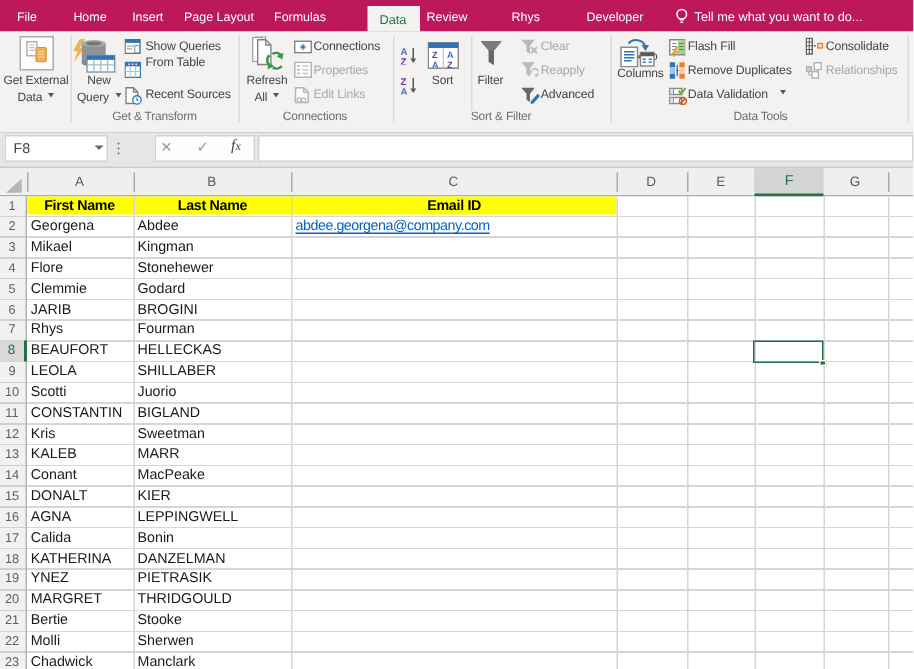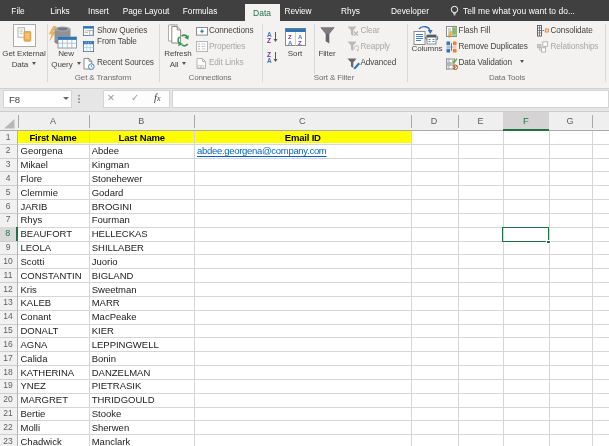--- a/index.html
+++ b/index.html
@@ -1,18 +1,18 @@
 <!DOCTYPE html>
 <html><head><meta charset="utf-8"><style>
 *{margin:0;padding:0;box-sizing:border-box;}
 html,body{width:609px;height:446px;overflow:hidden;}
 body{font-family:"Liberation Sans",sans-serif;position:relative;background:#fff;-webkit-font-smoothing:antialiased;}
 .abs{position:absolute;}
 
-#tabbar{left:0;top:0;width:609px;height:21px;background:#404040;}
+#tabbar{left:0;top:0;width:609px;height:21px;background:#be185d;}
 .tab{position:absolute;top:0;height:21px;color:#fff;font-size:8.3px;line-height:22px;text-align:center;}
 #tabsel{position:absolute;left:244.5px;top:4px;width:35px;height:17px;background:#f3f2f0;color:#217346;font-size:8.5px;line-height:18px;text-align:center;}
 
 #ribbon{left:0;top:21px;width:609px;height:68px;background:#f3f2f0;border-bottom:1px solid #d2d0ce;}
 .rsep{position:absolute;top:3px;width:1px;height:58px;background:#dbd9d7;}
 .glabel{position:absolute;top:52px;font-size:8px;letter-spacing:-0.15px;color:#6e6e6e;text-align:center;}
 .bigtxt{position:absolute;font-size:8px;letter-spacing:-0.1px;color:#444;text-align:center;line-height:10.5px;}
 .smalltxt{position:absolute;font-size:8.2px;letter-spacing:-0.1px;color:#444;line-height:12px;}
 .gray{color:#a9a7a5;}
 .caret{display:inline-block;width:0;height:0;border-left:2.7px solid transparent;border-right:2.7px solid transparent;border-top:3px solid #555;vertical-align:2px;margin-left:2px;}
@@ -35,21 +35,21 @@
 #email{position:absolute;left:197px;top:144.33px;height:13.83px;font-size:9.5px;letter-spacing:-0.3px;color:#0563c1;text-decoration:underline;text-decoration-skip-ink:none;text-underline-offset:1.5px;line-height:14.2px;}
 #r8num{left:0;top:227.31px;width:17.5px;height:13.83px;background:#d9d9d9;border-right:2px solid #217346;color:#217346;font-size:9px;line-height:13.8px;text-align:center;}
 #fhead{left:503px;top:112px;width:46px;height:18.5px;background:#d5d3d4;border-bottom:2px solid #217346;color:#217346;font-size:9.5px;line-height:18px;text-align:center;}
 #selbox{left:502.3px;top:226.6px;width:46.4px;height:15.4px;border:1.7px solid #1e7145;}
 #selhandle{left:545.9px;top:239.5px;width:4.8px;height:4.8px;background:#1e7145;border:1px solid #fff;}
 </style></head>
 <body>
 
 <div class="abs" id="tabbar">
   <div class="tab" style="left:6px;width:24px;">File</div>
-  <div class="tab" style="left:45px;width:30px;">Links</div>
+  <div class="tab" style="left:45px;width:30px;">Home</div>
   <div class="tab" style="left:86px;width:25px;">Insert</div>
   <div class="tab" style="left:121px;width:50px;">Page Layout</div>
   <div class="tab" style="left:181px;width:38px;">Formulas</div>
   <div class="tab" style="left:283px;width:30px;">Review</div>
   <div class="tab" style="left:339px;width:23px;">Rhys</div>
   <div class="tab" style="left:388px;width:44px;">Developer</div>
   <div class="tab" style="left:463px;width:120px;font-size:8.5px;text-align:left;">Tell me what you want to do...</div>
   <svg class="abs" style="left:449px;top:5px;" width="11" height="12" viewBox="0 0 11 12">
       <circle cx="5.5" cy="4.5" r="3.2" fill="none" stroke="#fff" stroke-width="1"></circle>
       <path d="M4.2 8.2h2.6M4.6 9.8h1.8" stroke="#fff" stroke-width="1" fill="none"></path>

